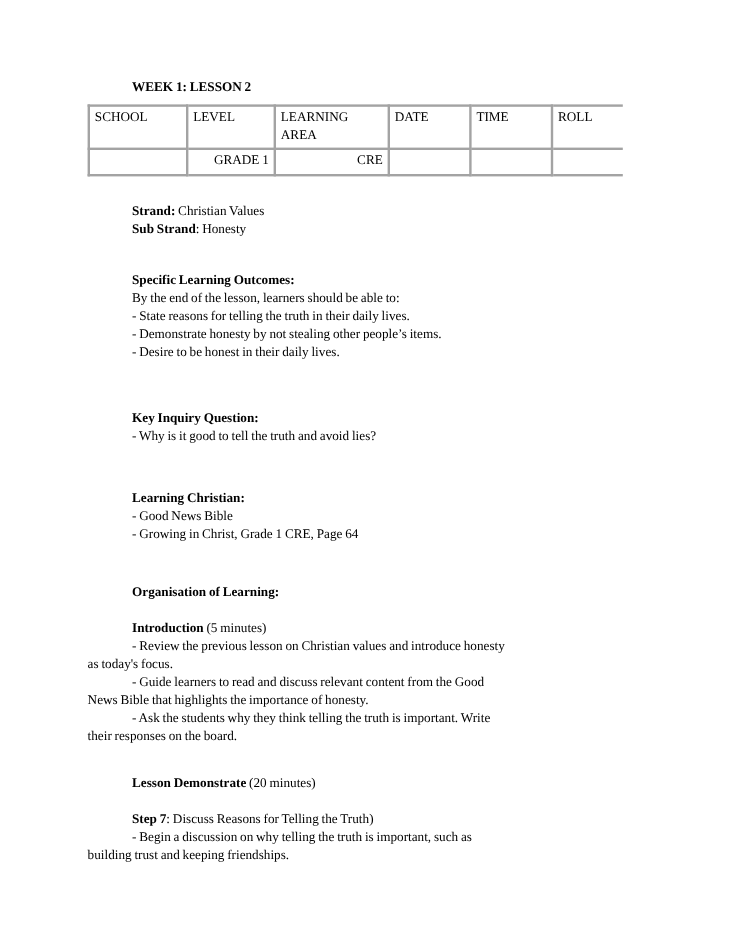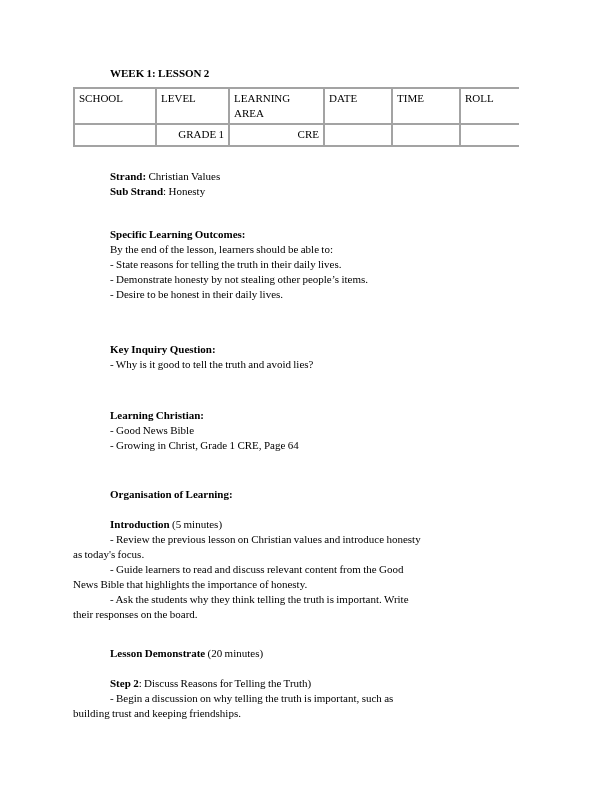--- a/index.html
+++ b/index.html
@@ -123,16 +123,16 @@
   <p class="para">- Review the previous lesson on Christian values and introduce honesty as today's focus.</p>
   <p class="para">- Guide learners to read and discuss relevant content from the Good News Bible that highlights the importance of honesty.</p>
   <p class="para">- Ask the students why they think telling the truth is important. Write their responses on the board.</p>
 
   <div class="spacer" style="height:24px"></div>
 
   <p class="para"><b>Lesson Demonstrate</b><span> (20 minutes)</span></p>
 
   <div class="spacer" style="height:15px"></div>
 
-  <p class="para"><b>Step 2</b><span>: Discuss Reasons for Telling the Truth)</span></p>
+  <p class="para"><b>Step 7</b><span>: Discuss Reasons for Telling the Truth)</span></p>
   <p class="para">- Begin a discussion on why telling the truth is important, such as building trust and keeping friendships.</p>
 
 </div>
 
 </body></html>

